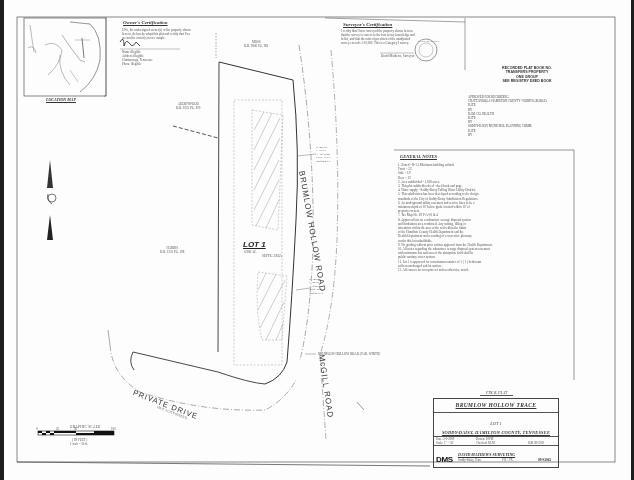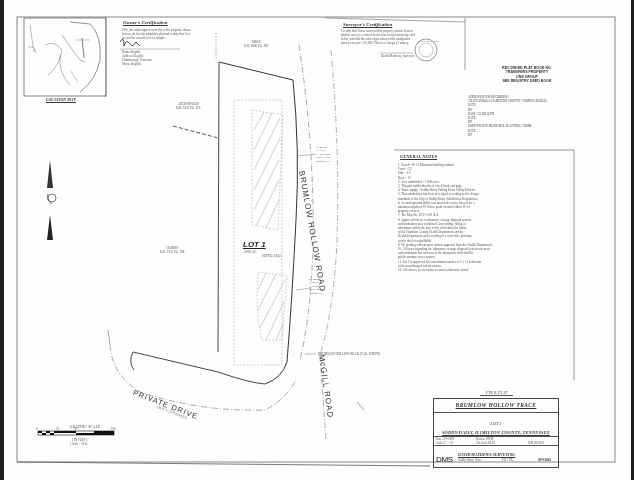--- a/index.html
+++ b/index.html
@@ -12,21 +12,21 @@
   .road { position:absolute; font-family:"Liberation Sans", sans-serif; font-size:8px; letter-spacing:1px; color:#333; white-space:nowrap; transform-origin:left top; }
   .lot { position:absolute; font-family:"Liberation Sans", sans-serif; font-weight:bold; font-size:8px; font-style:italic; text-decoration:underline; color:#222; }
   .notes { position:absolute; left:398px; top:163px; width:170px; font-size:3.2px; line-height:4.2px; color:#555; }
   .notes div { white-space:nowrap; overflow:hidden; }
   .title-block { position:absolute; left:433px; top:398px; width:124px; height:68px; border:0.8px solid #444; }
   .tb-row { position:absolute; left:0; width:124px; border-bottom:0.6px solid #555; }
   .tb-name { position:absolute; left:0; top:3px; width:124px; text-align:center; font-style:italic; font-weight:bold; font-size:5.5px; letter-spacing:0.4px; color:#333; text-decoration:underline; }
   .tb-lot { position:absolute; left:0; top:22px; width:124px; text-align:center; font-style:italic; font-size:4.5px; color:#444; }
   .tb-loc { position:absolute; left:0; top:31px; width:124px; text-align:center; font-style:italic; font-weight:bold; font-size:4.4px; letter-spacing:0.2px; color:#333; text-decoration:underline; }
   .tb-cell { position:absolute; font-size:3px; color:#555; white-space:nowrap; }
-  .dms { position:absolute; left:2px; top:56px; font-family:"Liberation Sans", sans-serif; font-weight:normal; font-size:8px; color:#111; letter-spacing:-0.3px; }
+  .dms { position:absolute; left:2px; top:56px; font-family:"Liberation Sans", sans-serif; font-weight:bold; font-size:8px; color:#111; letter-spacing:-0.3px; }
   .firm { position:absolute; left:24px; top:53px; font-style:italic; font-weight:bold; font-size:4px; color:#333; text-decoration:underline; white-space:nowrap; }
   .jobno { position:absolute; left:104px; top:59px; font-size:3.4px; font-weight:bold; color:#333; }
   .final { position:absolute; left:480px; top:390px; font-style:italic; font-size:4px; color:#444; border-bottom:0.5px solid #555; padding:0 6px; }
   .stamp { position:absolute; left:492px; top:66px; width:70px; text-align:center; font-family:"Liberation Sans", sans-serif; font-weight:bold; font-size:3.6px; line-height:4.4px; color:#333; }
   .approval { position:absolute; left:468px; top:95px; width:80px; font-size:3px; line-height:4.2px; color:#444; }
   .scale-lbl { position:absolute; left:70px; top:425px; font-size:3.4px; color:#444; letter-spacing:0.3px; }
 </style>
 </head>
 <body>
 

